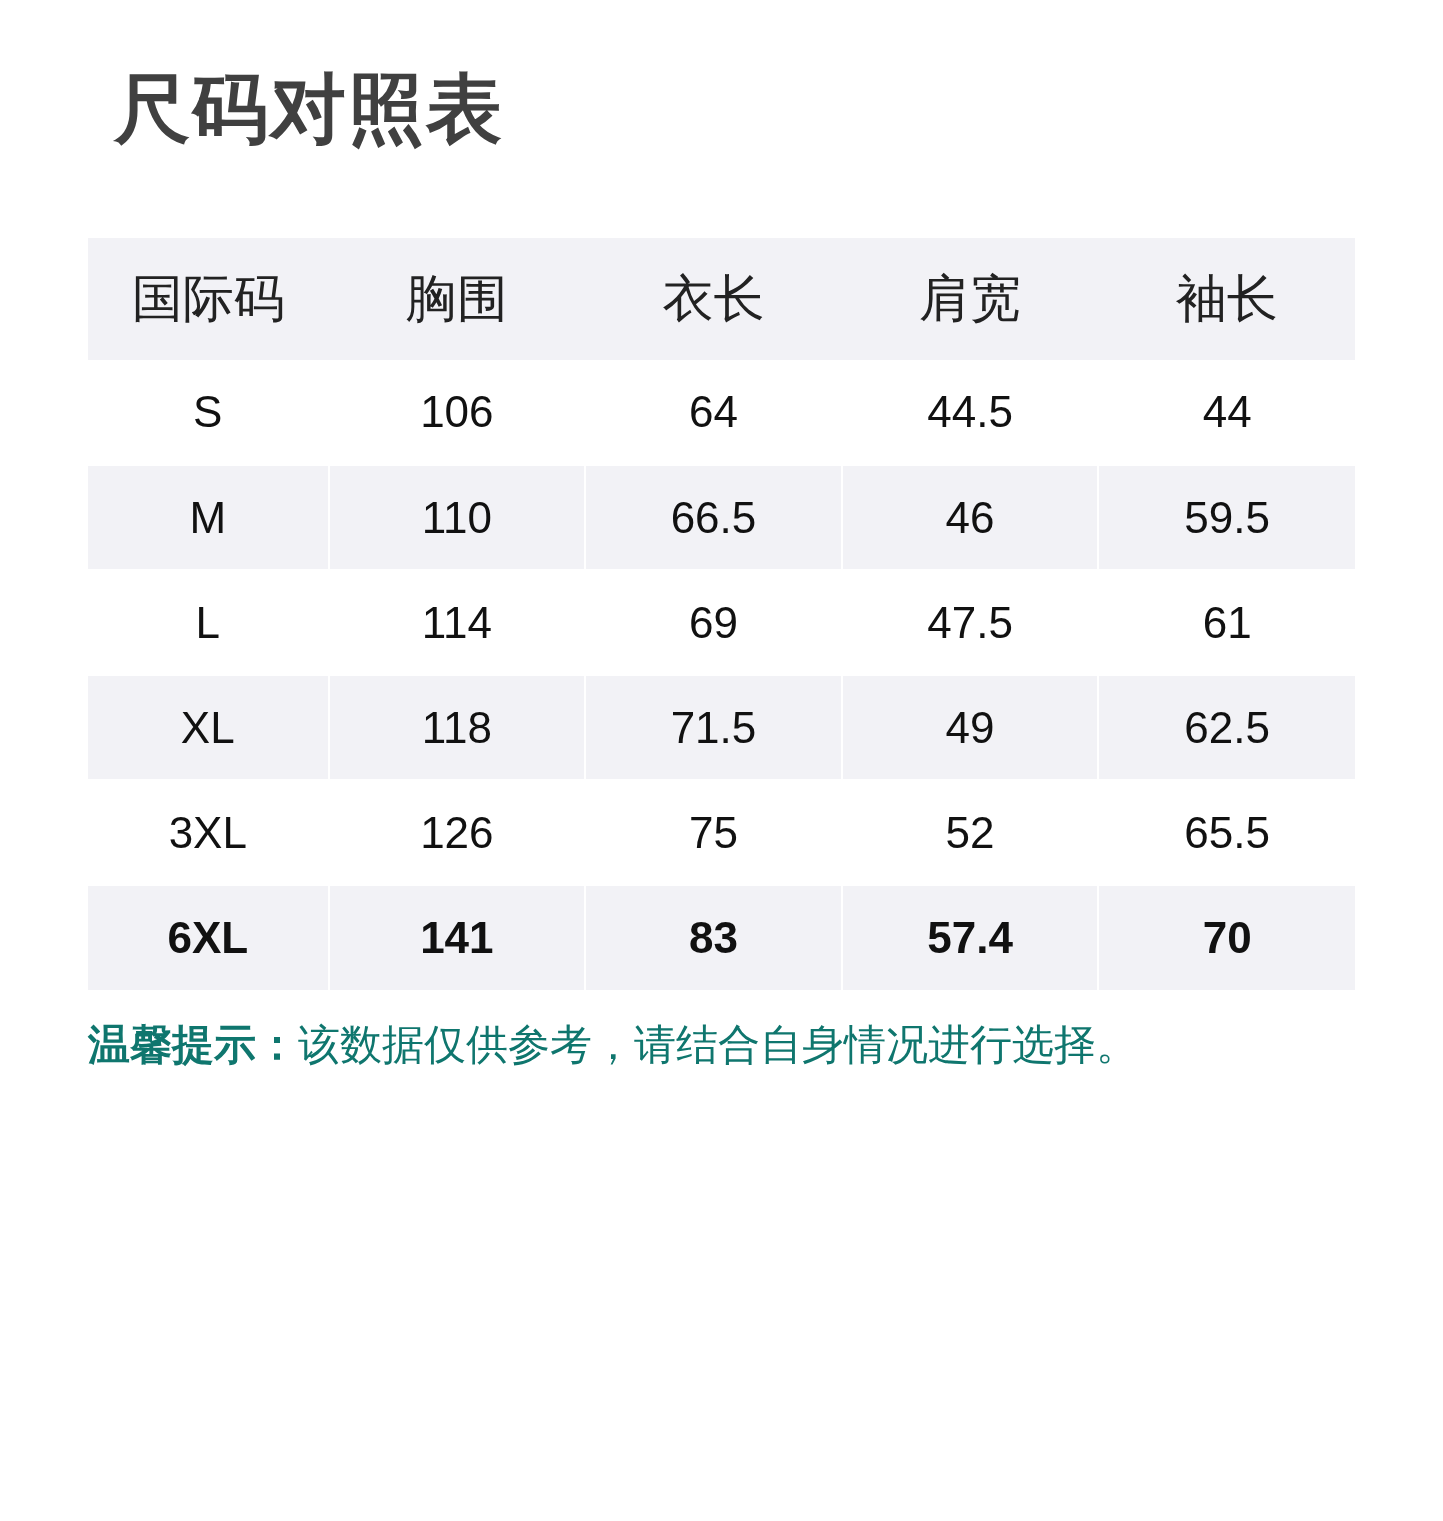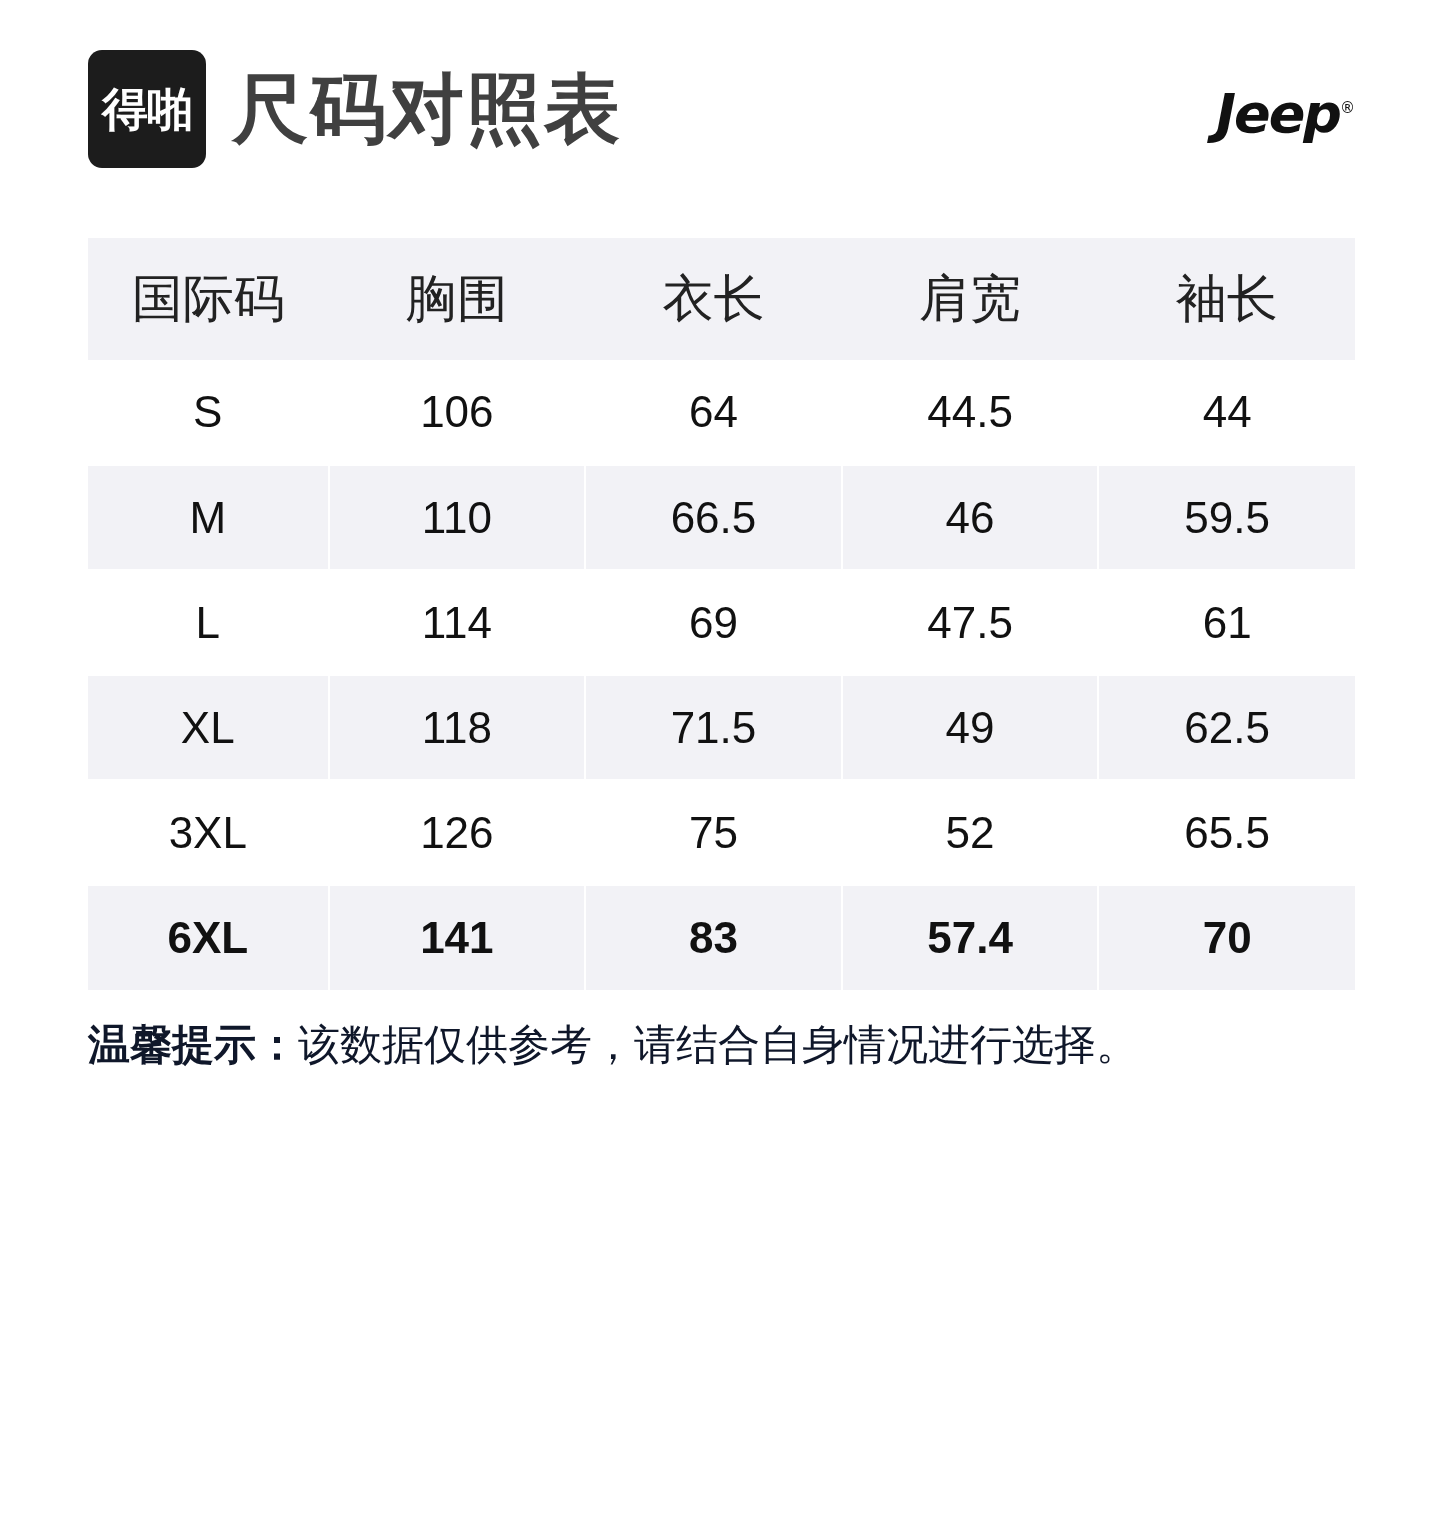--- a/index.html
+++ b/index.html
@@ -124,44 +124,38 @@
     border-bottom: none;
     font-weight: bold;
   }
   .col-size  { width: 240px; }
   .col-other { width: 256px; }
 
   
   .note {
     margin: 30px 88px 0 88px;
     font-size: 42px;
-    color: #0f172a;
+    color: #0f766e;
     line-height: 1.2;
     white-space: nowrap;
   }
   .note .note-label {
     font-weight: bold;
   }
   .note .note-text {
     font-weight: normal;
   }
 </style>
 </head>
 <body>
 
 <div class="page">
 
   <div class="header">
-    <div class="brand-badge">
-      <span class="brand-badge-text">得啪</span>
-    </div>
     <div class="title">尺码对照表</div>
-    <div class="logo-area">
-      <div class="jeep-logo"><span>Jeep</span><span class="reg">®</span></div>
-    </div>
   </div>
 
   <div class="table-wrap">
     <table class="size-table">
       <thead>
         <tr>
           <th class="col-size">国际码</th>
           <th class="col-other">胸围</th>
           <th class="col-other">衣长</th>
           <th class="col-other">肩宽</th>

